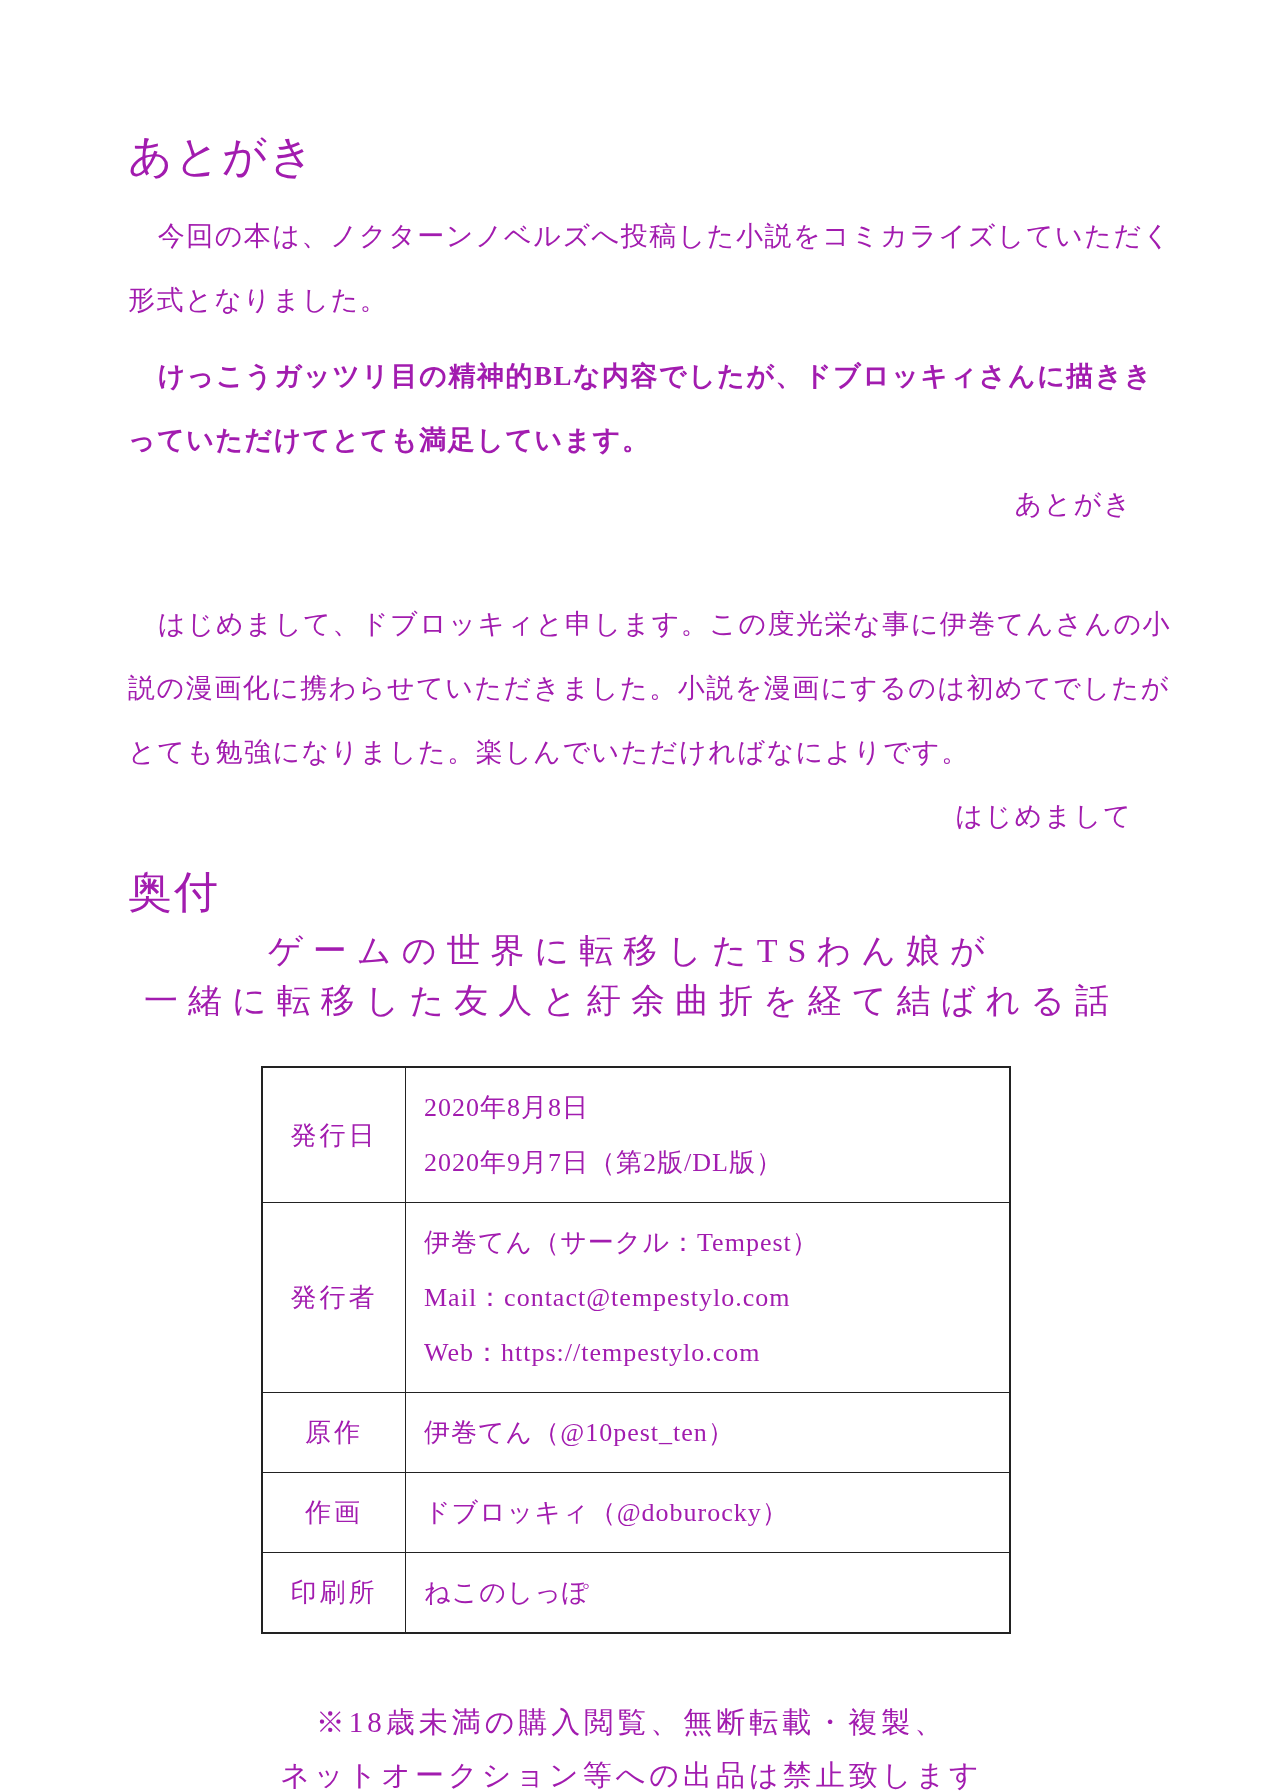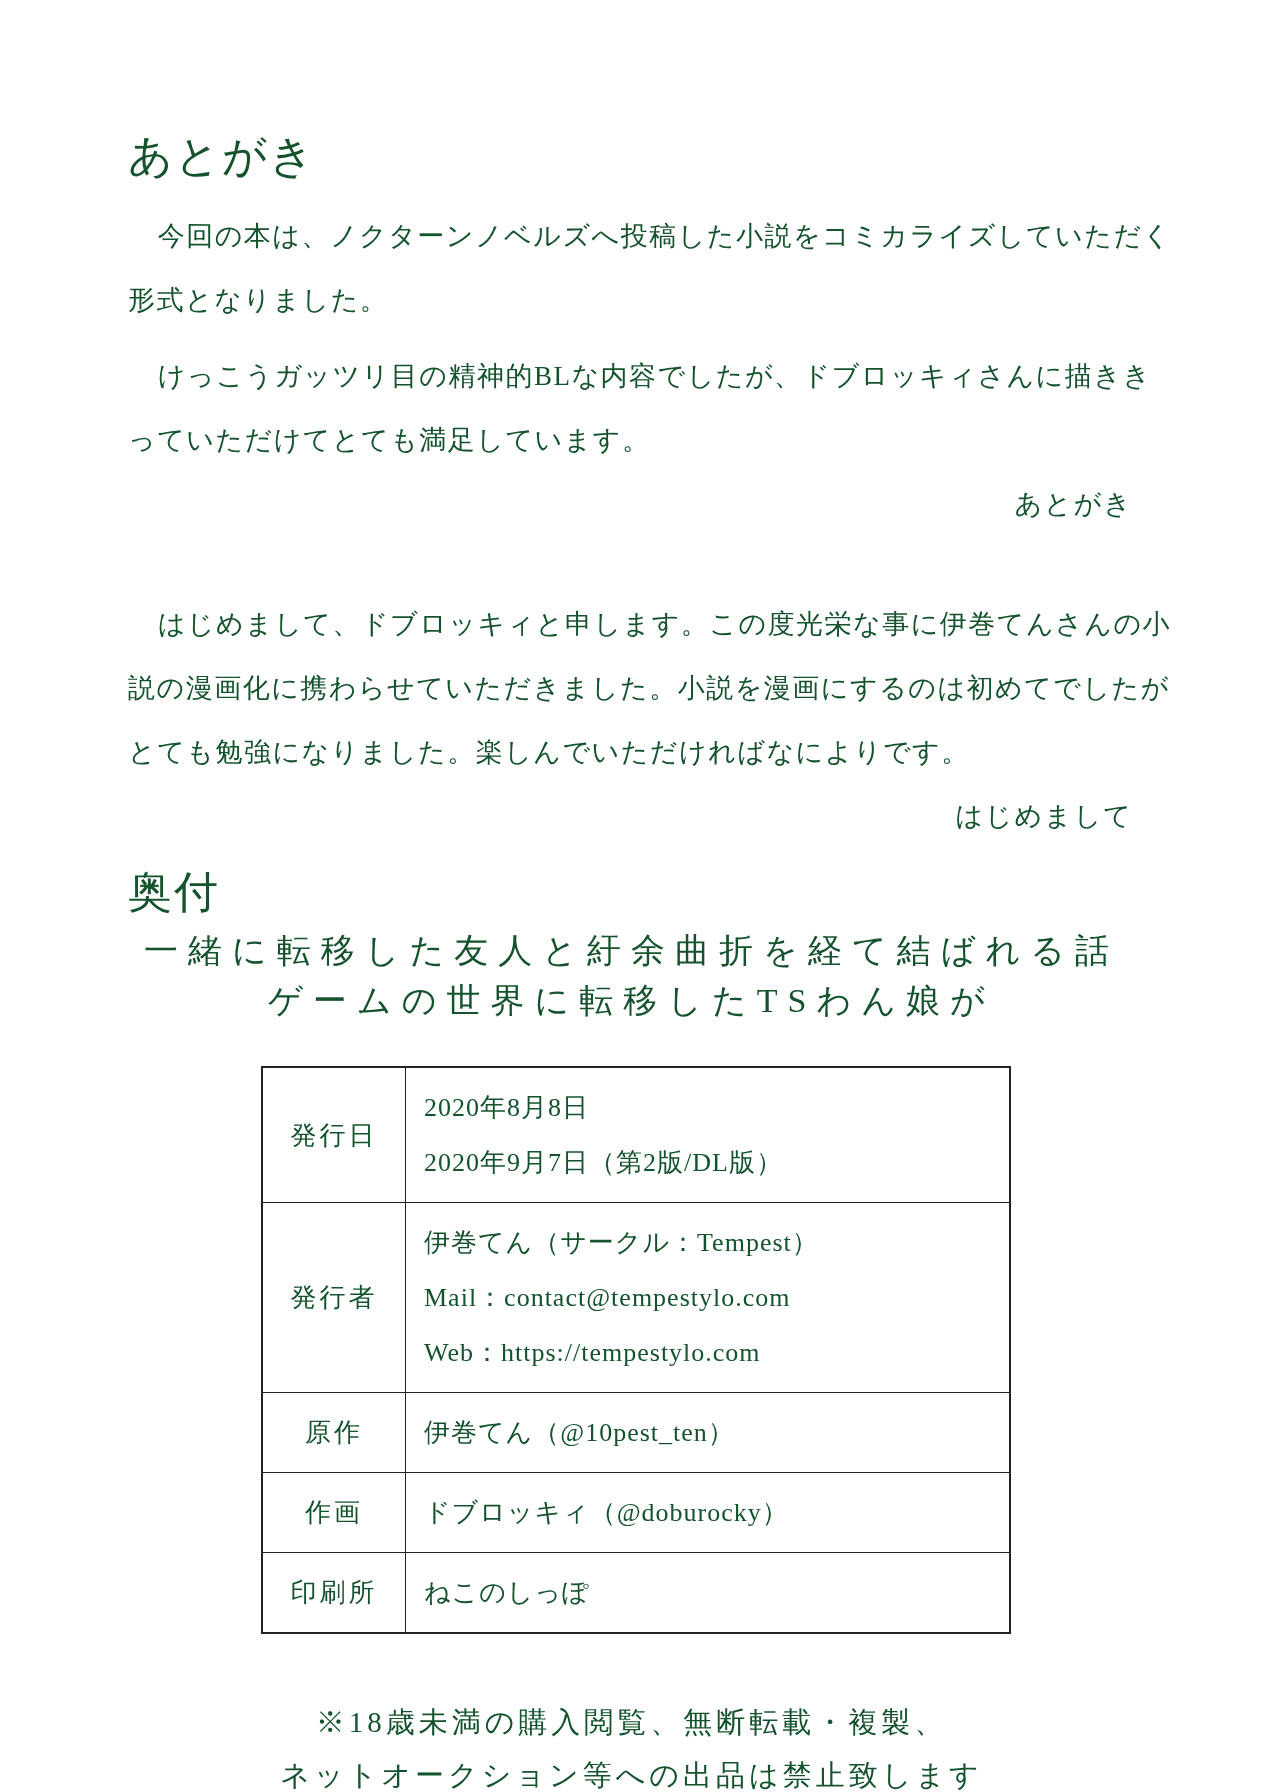--- a/index.html
+++ b/index.html
@@ -6,39 +6,39 @@
     margin: 0;
     padding: 0;
     background: #e8e8e8;
   }
   .page {
     position: relative;
     width: 1280px;
     height: 1792px;
     margin: 0 auto;
     background: #ffffff;
-    color: #14532d;
+    color: #a21caf;
     font-family: "Liberation Serif", "DejaVu Serif", serif;
     overflow: hidden;
     box-sizing: border-box;
     padding: 0 145px 0 128px;
   }
   .heading {
     margin: 0;
     font-size: 44px;
     font-weight: 400;
     line-height: 58px;
     letter-spacing: 2px;
   }
   .heading.afterword-h { margin-top: 128px; }
   .heading.colophon-h  { margin-top: 16px; }
 
   .para { margin: 0; }
   .para.p1 { margin-top: 18px; }
-  .para.p2 { margin-top: 12px; }
+  .para.p2 { margin-top: 12px; font-weight: bold; }
   .para.p3 { margin-top: 56px; }
 
   .bodyline {
     font-size: 27px;
     line-height: 64px;
     letter-spacing: 1.5px;
     white-space: nowrap;
   }
   .bodyline.indent { text-indent: 1.1em; }
 
@@ -124,22 +124,22 @@
     <div class="bodyline indent">はじめまして、ドブロッキィと申します。この度光栄な事に伊巻てんさんの小</div>
     <div class="bodyline">説の漫画化に携わらせていただきました。小説を漫画にするのは初めてでしたが</div>
     <div class="bodyline">とても勉強になりました。楽しんでいただければなによりです。</div>
   </div>
 
   <div class="signature">はじめまして</div>
 
   <h1 class="heading colophon-h">奥付</h1>
 
   <div class="booktitle">
+    <div>ゲームの世界に転移したTSわん娘が</div>
     <div>一緒に転移した友人と紆余曲折を経て結ばれる話</div>
-    <div>ゲームの世界に転移したTSわん娘が</div>
   </div>
 
   <table class="colophon-table">
     <tbody>
       <tr class="row-h2">
         <th>発行日</th>
         <td>
           <div class="cell-line">2020年8月8日</div>
           <div class="cell-line">2020年9月7日（第2版/DL版）</div>
         </td>

